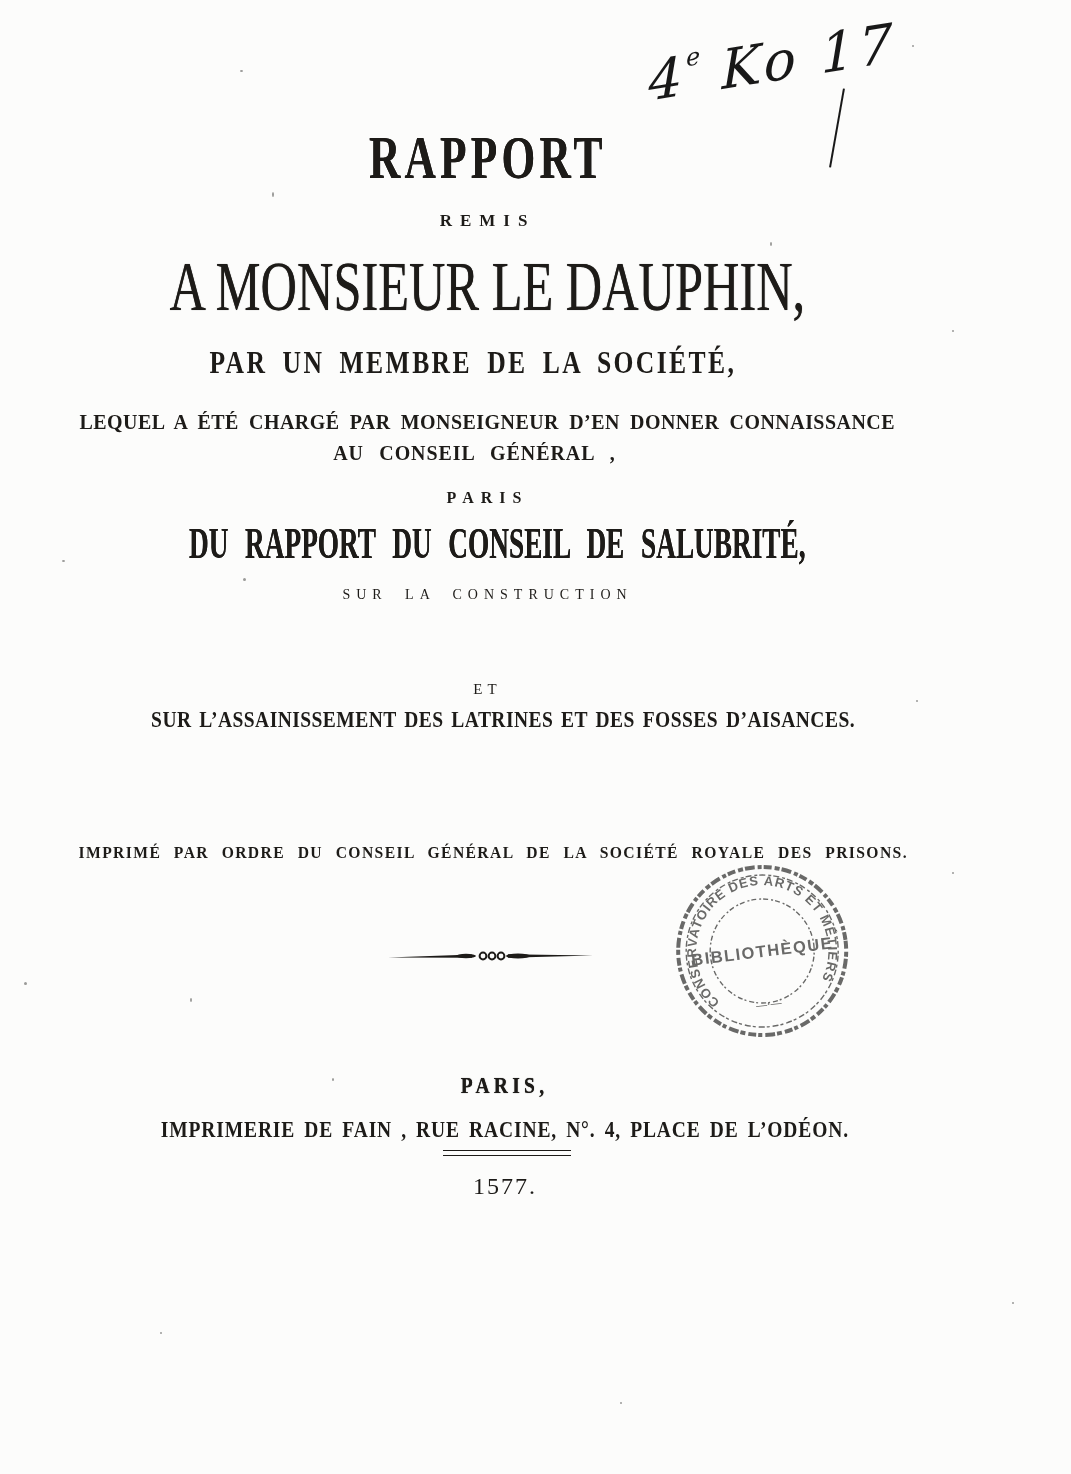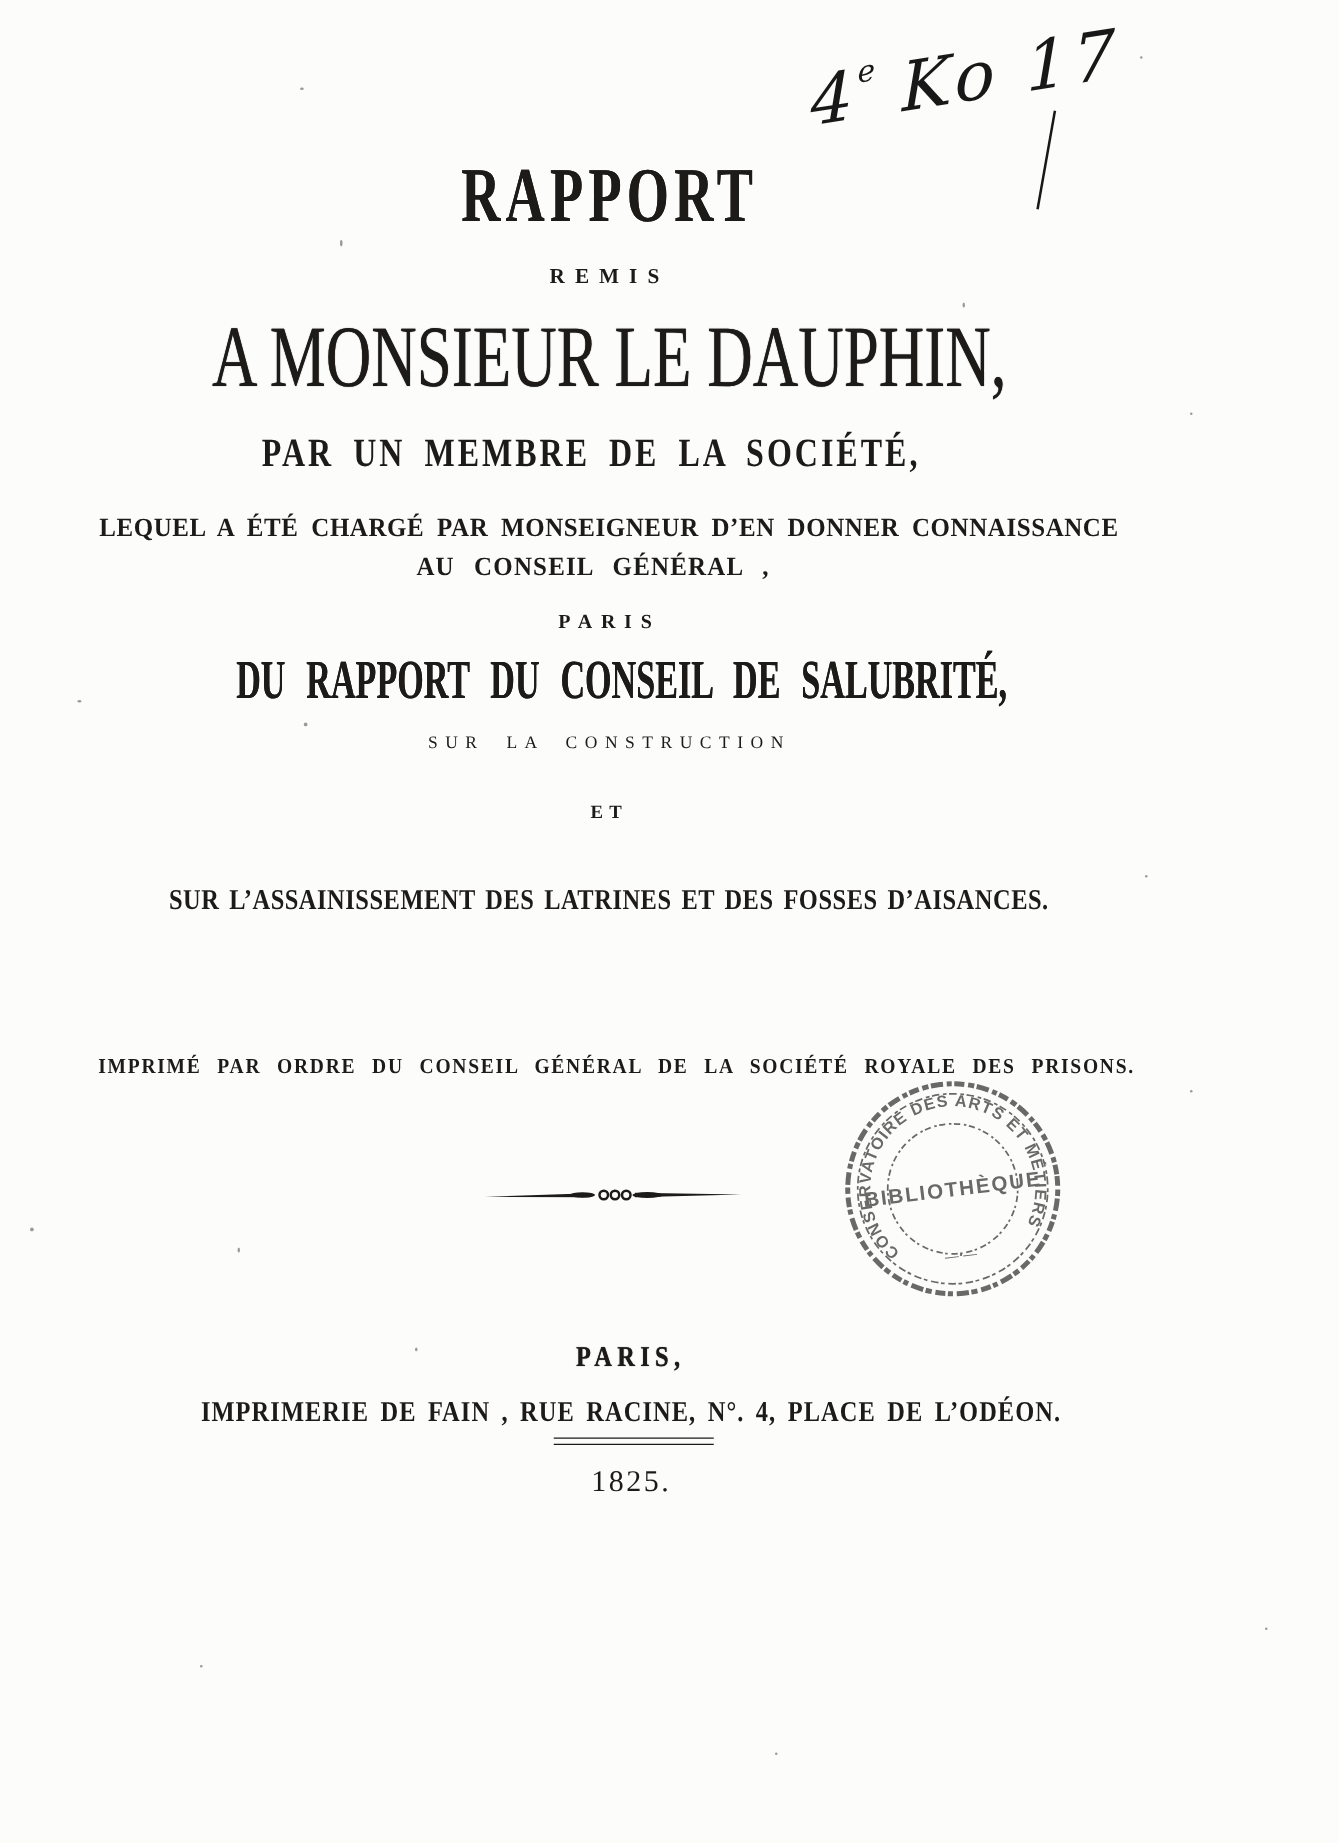--- a/index.html
+++ b/index.html
@@ -36,23 +36,23 @@
   .t-charge2{top:443px;font-size:21px;font-weight:bold;}
   .t-charge2 > span{transform:scaleX(.95) translateX(-14px);letter-spacing:1px;word-spacing:10px;}
   .t-suivi{top:490px;font-size:16px;font-weight:bold;}
   .t-suivi > span{letter-spacing:7px;}
   .t-report2{top:522px;font-size:44px;font-weight:bold;}
   .t-report2 > span{transform:scaleX(.62);word-spacing:16px;text-shadow:0 0 .6px var(--ink);}
   .t-construction{top:588px;font-size:14px;font-weight:normal;}
   .t-construction > span{letter-spacing:6px;word-spacing:8px;}
   .t-latrines{top:622px;font-size:30px;font-weight:bold;}
   .t-latrines > span{transform:scaleX(.75);letter-spacing:1px;word-spacing:6px;}
-  .t-et{top:643px;font-size:15px;font-weight:bold;}
+  .t-et{top:682px;font-size:15px;font-weight:normal;}
   .t-et > span{letter-spacing:5px;}
-  .t-assain{top:708px;font-size:23px;font-weight:bold;}
+  .t-assain{top:708px;font-size:23px;font-weight:bold;padding-left:16px;}
   .t-assain > span{transform:scaleX(.85);letter-spacing:.5px;word-spacing:3px;}
   .t-imprint{top:796px;font-size:17px;font-weight:bold;margin-top:48px;}
   .t-imprint > span{transform:scaleX(.92) translateX(6px);letter-spacing:1.5px;word-spacing:8px;}
 
   .bottom-line{width:1010px;}
   .t-city{top:1074px;font-size:23px;font-weight:bold;}
   .t-city > span{transform:scaleX(.85);letter-spacing:5px;text-shadow:0 0 .8px var(--ink);}
   .t-printer{top:1118px;font-size:23px;font-weight:bold;}
   .t-printer > span{transform:scaleX(.85);letter-spacing:1px;word-spacing:4px;}
   .t-year{top:1174px;font-size:24px;}
@@ -129,21 +129,21 @@
     <text font-size="13" letter-spacing="1" font-family="Liberation Sans, sans-serif">
       <textPath href="#ringPath" startOffset="2">CONSERVATOIRE DES ARTS ET MÉTIERS</textPath>
     </text>
     <text x="92.5" y="101" text-anchor="middle" font-size="16.5" letter-spacing="1.5" font-family="Liberation Sans, sans-serif">BIBLIOTHÈQUE</text>
     <text x="92.5" y="152" text-anchor="middle" font-size="11" font-family="Liberation Serif, serif">—·—</text>
   </svg>
 
   <div class="line bottom-line t-city"><span>PARIS,</span></div>
   <div class="line bottom-line t-printer"><span>IMPRIMERIE DE FAIN , RUE RACINE, N°. 4, PLACE DE L’ODÉON.</span></div>
   <div class="printer-rule"></div>
-  <div class="line bottom-line t-year"><span>1825.</span></div>
+  <div class="line bottom-line t-year"><span>1577.</span></div>
 
   <div>
     <i class="speck" style="top:70px;left:240px;width:3px;height:2px"></i>
     <i class="speck" style="top:45px;left:912px;width:2px;height:2px"></i>
     <i class="speck" style="top:192px;left:272px;width:2px;height:5px"></i>
     <i class="speck" style="top:242px;left:770px;width:2px;height:4px"></i>
     <i class="speck" style="top:330px;left:952px;width:2px;height:2px"></i>
     <i class="speck" style="top:560px;left:62px;width:3px;height:2px"></i>
     <i class="speck" style="top:578px;left:243px;width:3px;height:3px"></i>
     <i class="speck" style="top:700px;left:916px;width:2px;height:2px"></i>

